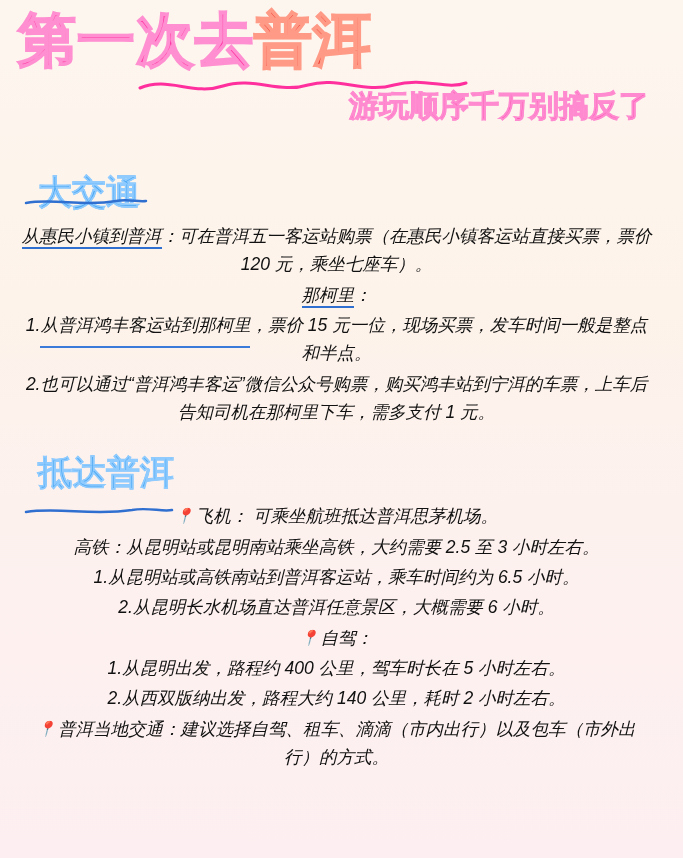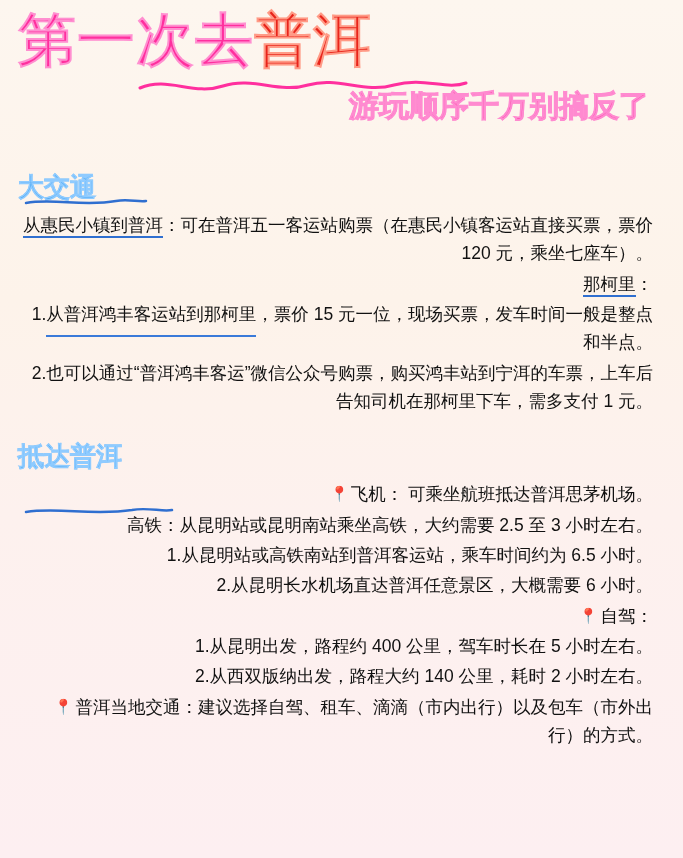--- a/index.html
+++ b/index.html
@@ -26,21 +26,21 @@
 
   
   .title-wrap {
     position: relative;
     padding-top: 8px;
     height: 140px;
   }
 
   .title-main {
     font-size: 58px;
-    font-weight: normal;
+    font-weight: bold;
     letter-spacing: 1px;
     line-height: 1.1;
     white-space: nowrap;
     font-family: "Liberation Sans", sans-serif;
   }
   .title-main .seg-a {
     color: #ff2f9e;
     -webkit-text-stroke: 2px #ff8fd0;
     text-shadow: 0 0 1px #ff5fb5;
   }
@@ -65,36 +65,37 @@
   .squiggle {
     position: absolute;
     left: 120px;
     top: 74px;
     width: 330px;
     height: 22px;
   }
 
   
   .section-head {
-    font-size: 26px;
+    font-size: 34px;
     font-weight: bold;
     color: #49a6f0;
-    margin: 14px 0 4px 0;
+    margin: 14px 0 4px 20px;
     -webkit-text-stroke: 0.6px #8fcbff;
     display: inline-block;
     position: relative;
   }
   .section-head.first { margin-top: 22px; }
 
   .para {
     font-size: 17.5px;
     line-height: 1.62;
     margin: 2px 12px 2px 2px;
     color: #111;
-    text-align: right;
+    text-align: center;
+    font-style: italic;
   }
 
   .u-blue {
     border-bottom: 2.5px solid #2f6fd0;
     padding-bottom: 1px;
   }
   .u-blue-thin {
     border-bottom: 2px solid #3a7ad9;
     padding-bottom: 11px;
   }

